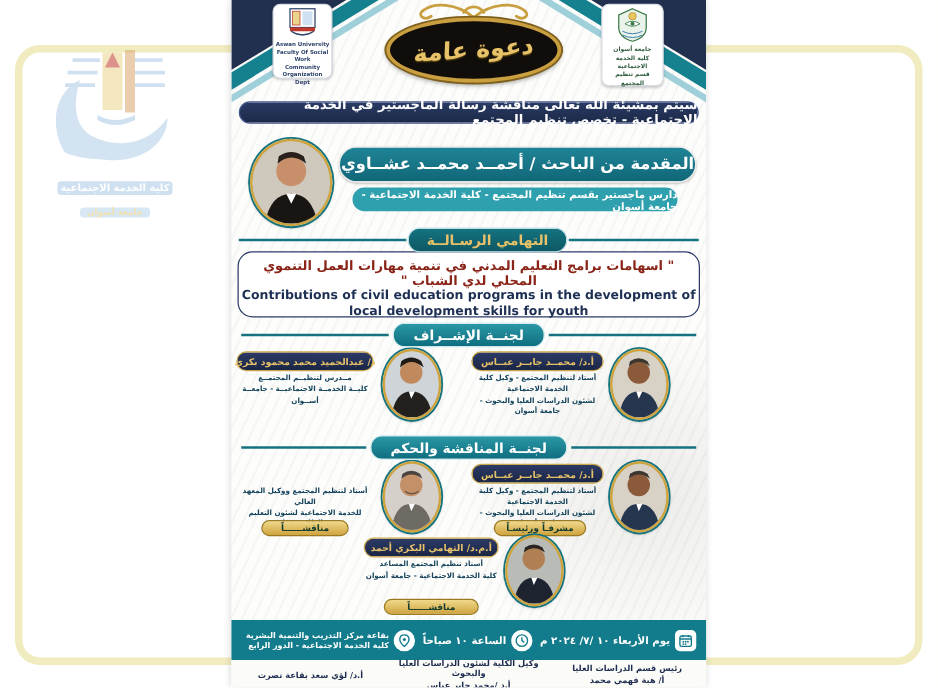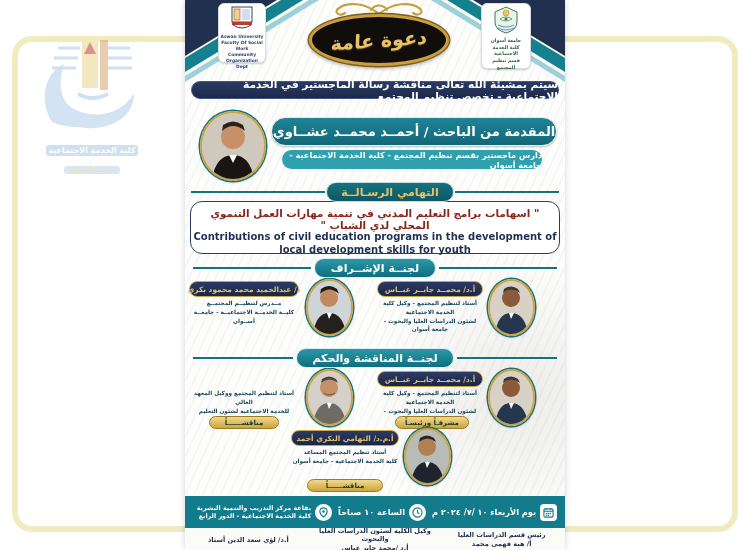--- a/index.html
+++ b/index.html
@@ -371,18 +371,18 @@
     <div class="footer">
       <div class="f-col">
         <div class="f-title" dir="rtl">رئيس قسم الدراسات العليا</div>
         <div class="f-name" dir="rtl">أ/ هبة فهمي محمد</div>
       </div>
       <div class="f-col">
         <div class="f-title" dir="rtl">وكيل الكلية لشئون الدراسات العليا والبحوث</div>
         <div class="f-name" dir="rtl">أ.د /محمد جابر عباس</div>
       </div>
       <div class="f-col">
-        <div class="f-name" dir="rtl">أ.د/ لؤي سعد الدين أستاذ</div>
+        <div class="f-name" dir="rtl">أ.د/ لؤي سعد بقاعة نصرت</div>
       </div>
     </div>
 
   </div>
 </div>
 
 </body></html>

